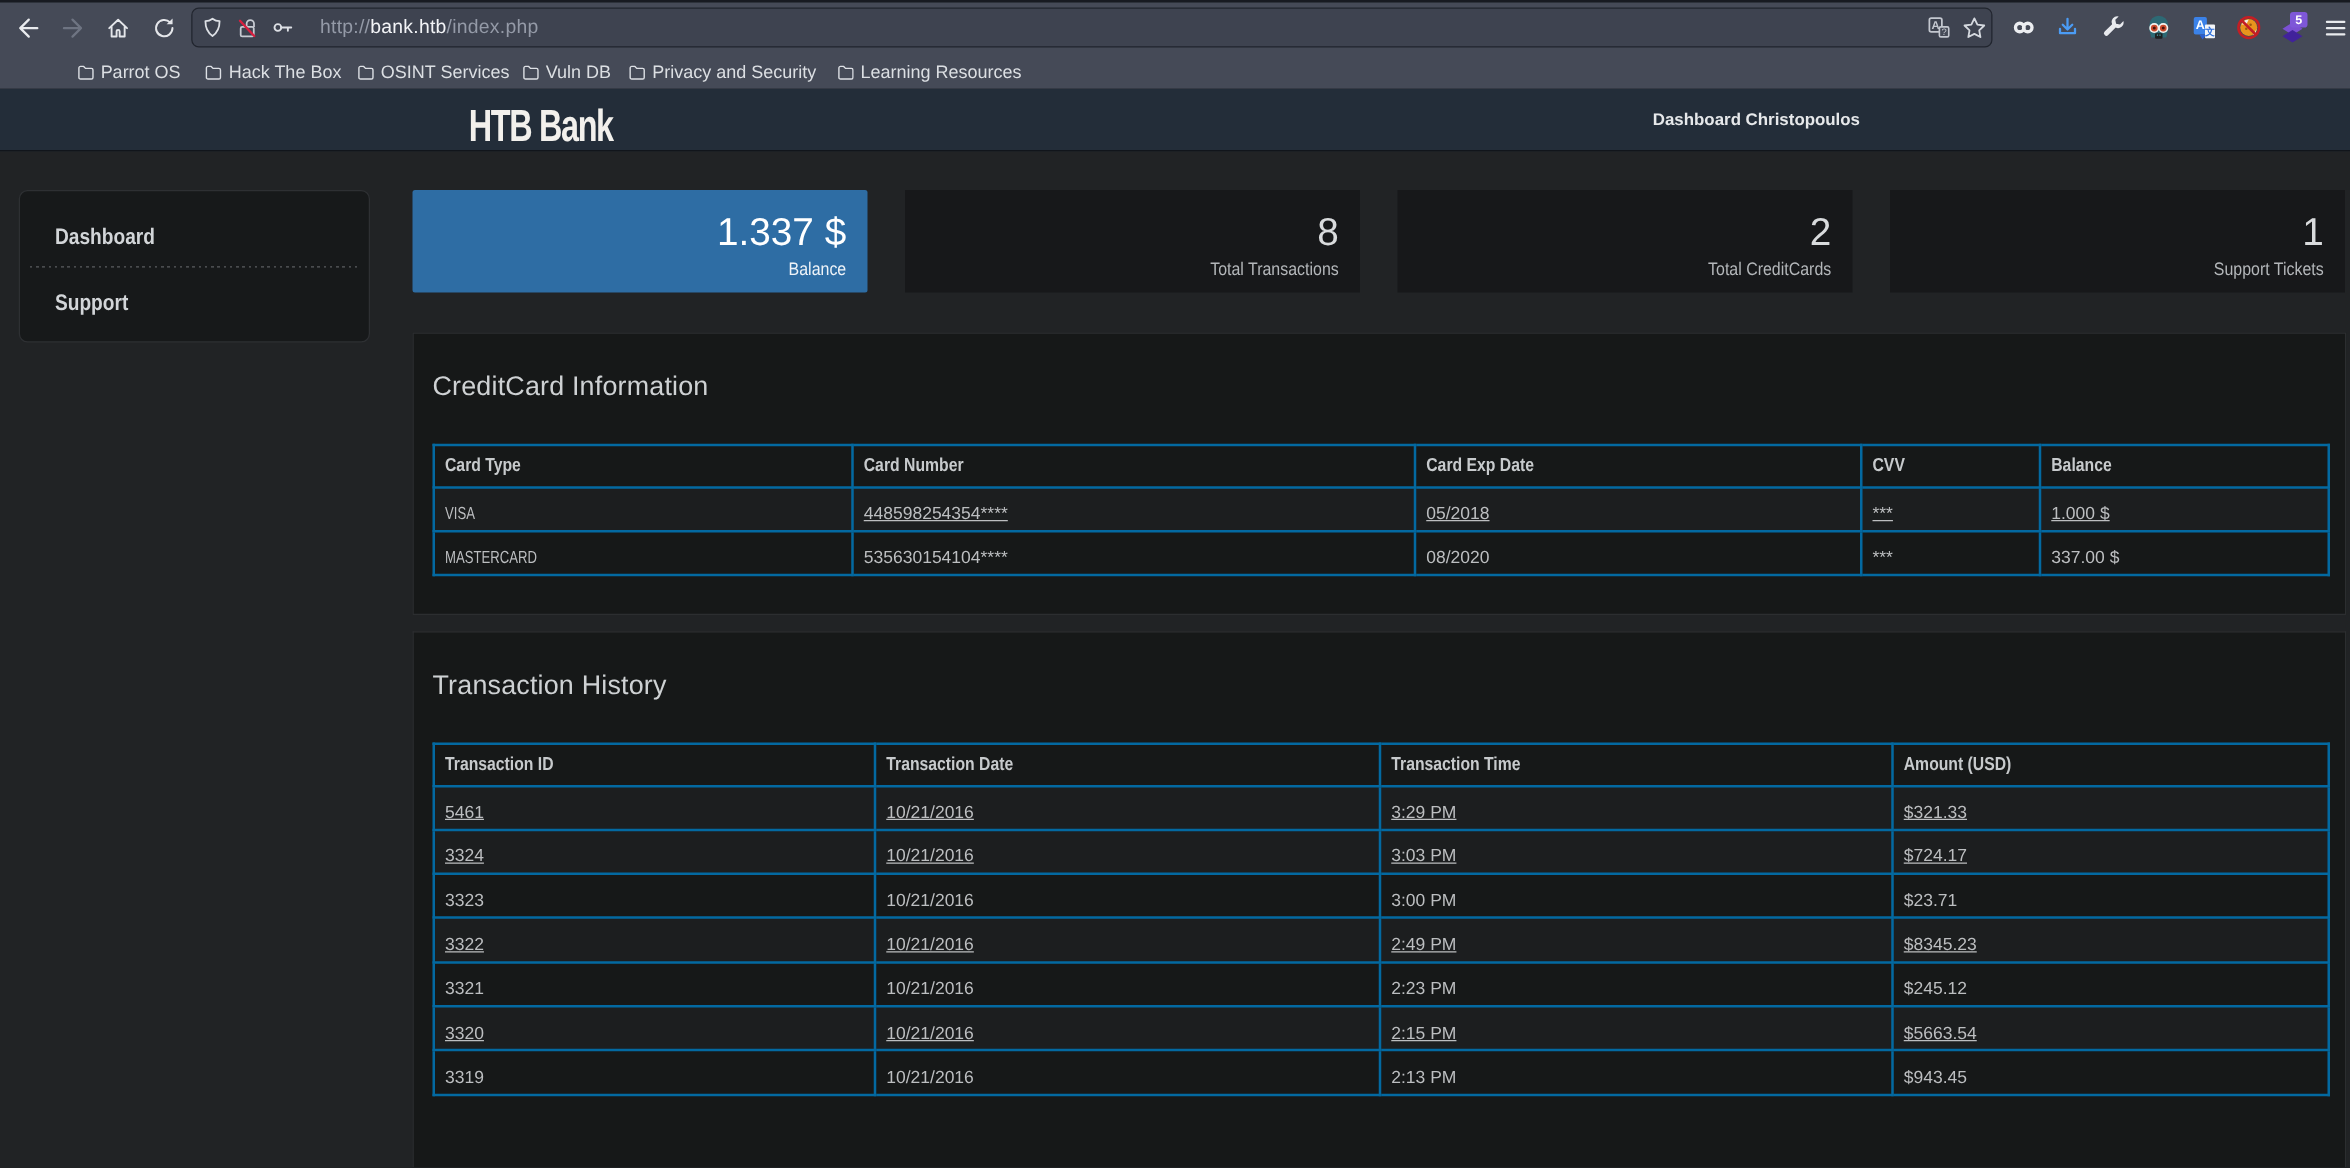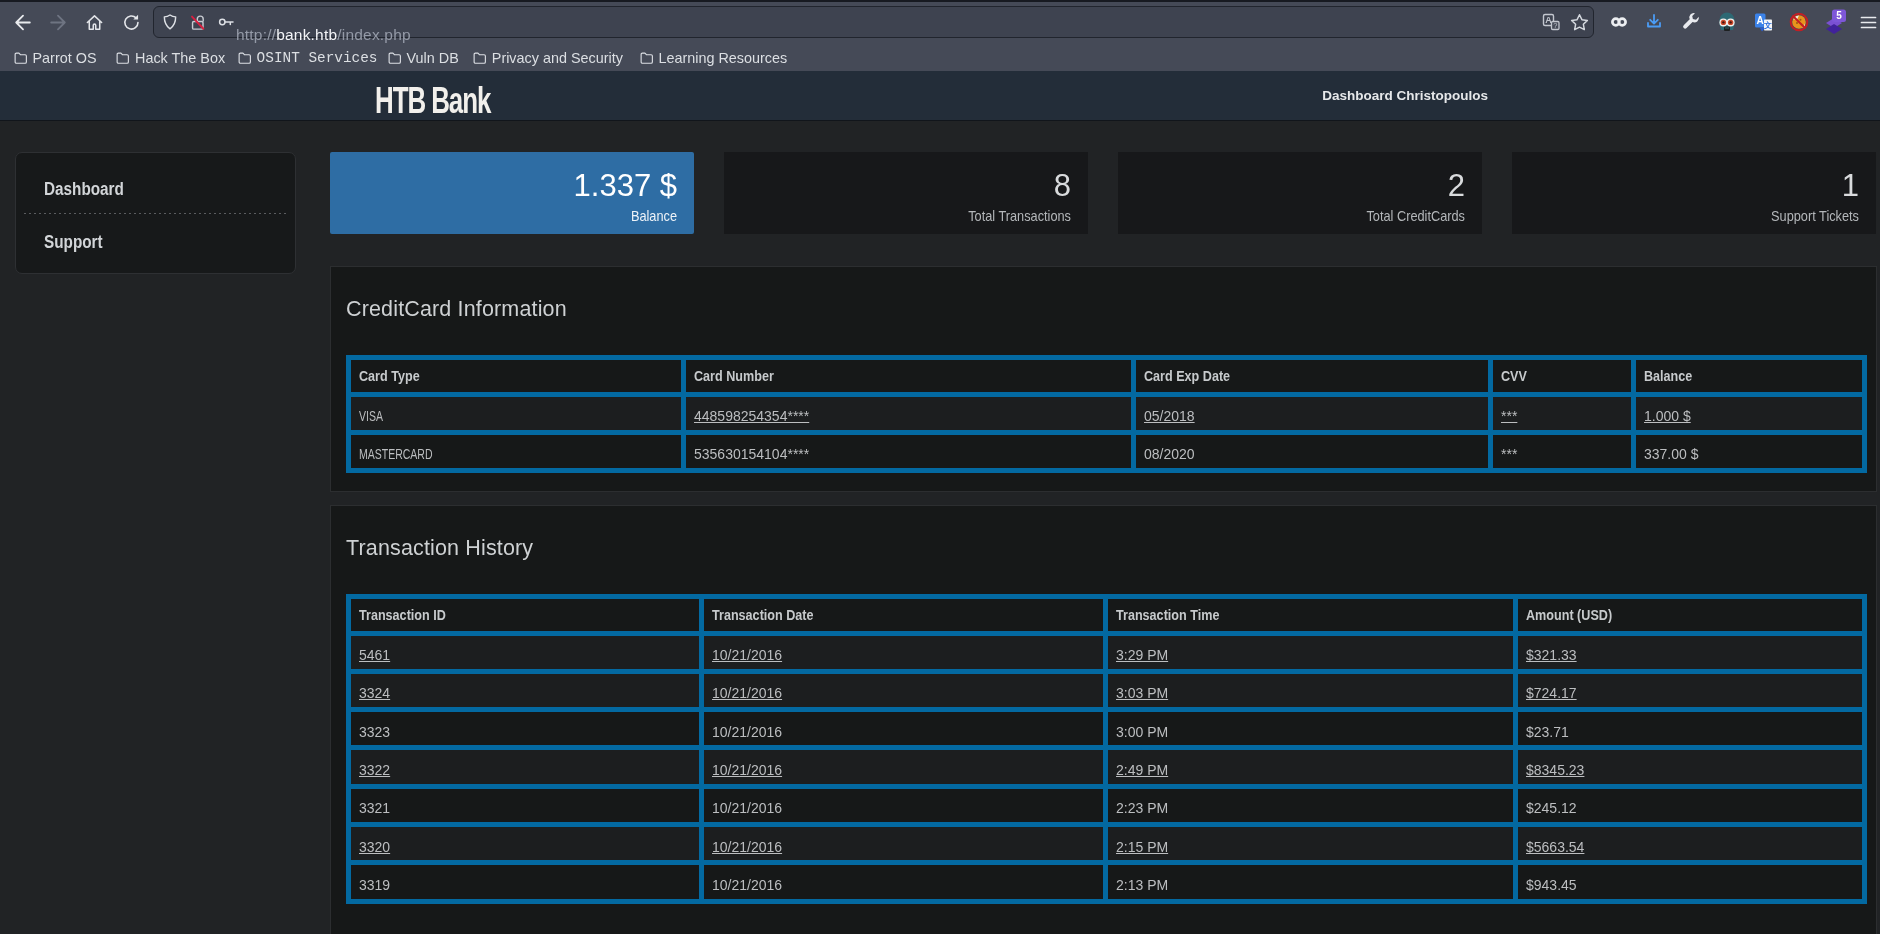--- a/index.html
+++ b/index.html
@@ -4,25 +4,25 @@
 <style>
   * { margin:0; padding:0; box-sizing:border-box; }
   html,body { width:1880px; height:934px; overflow:hidden; }
   body { font-family:"Liberation Sans", sans-serif; background:#212325; position:relative; }
   .abs { position:absolute; }
 
   
   #toolbar { left:0; top:0; width:1880px; height:44px; background:#454a57; border-top:2px solid #171a21; }
   #urlbar { left:153px; top:6px; width:1441px; height:32px; background:#3e4350; border:1px solid #21252e; border-radius:6px; }
   .tbicon { position:absolute; top:0; height:44px; display:flex; align-items:center; justify-content:center; }
-  #urltext { left:236px; top:0; height:44px; display:flex; align-items:flex-end; font-size:15.5px; color:#949aa7; letter-spacing:0.2px; }
+  #urltext { left:256px; top:0; height:44px; display:flex; align-items:center; font-size:15.5px; color:#949aa7; letter-spacing:0.2px; }
   #urltext b { color:#f3f4f7; font-weight:normal; }
 
   
-  #bookmarks { left:0; top:44px; width:1880px; height:27px; background:#454a57; display:flex; align-items:center; font-size:14.4px; color:#dcdfe3; }
+  #bookmarks { left:0; top:44px; width:1880px; height:27px; background:#454a57; display:flex; align-items:center; font-size:14.4px; color:#dcdfe3;padding-left:48px; }
   .bm { display:flex; align-items:center; }
   .bm svg { margin-right:5px; }
 
   
   #pagehead { left:0; top:71px; width:1880px; height:50px; background:#232d39; border-bottom:1px solid #11151b; }
   #brand { position:absolute; left:375px; top:12px; font-size:36px; line-height:36px; font-weight:bold; color:#f2f0ec; letter-spacing:-1.5px; transform:scaleX(0.72); transform-origin:left; }
   #username { position:absolute; right:392px; top:17px; font-size:13.5px; font-weight:bold; color:#e6e8ea; }
 
   
   #sidebar { left:15px; top:152px; width:281px; height:122px; background:#17191a; border:1px solid #2e3033; border-radius:7px; }
@@ -39,21 +39,21 @@
   #card2 { left:724px; }
   #card3 { left:1118px; }
   #card4 { left:1512px; }
 
   
   .panel { position:absolute; left:330px; width:1547px; background:#161818; border:1px solid #2c2e30; }
   #panel1 { top:266px; height:226px; }
   #panel2 { top:505px; height:429px; border-bottom:none; }
   .ptitle { margin:30.6px 0 0 15px; font-size:21.5px; line-height:23px; letter-spacing:0.15px; color:#ced1d3; font-weight:normal; }
   table { border-collapse:collapse; margin:34px 15px 0 15px; width:1516px; table-layout:fixed; font-size:14px; }
-  th, td { border:5px solid #0369a1; color:#bcbec0; text-align:left; font-weight:normal; vertical-align:top; }
+  th, td { border:2px solid #0369a1; color:#bcbec0; text-align:left; font-weight:normal; vertical-align:top; }
   th { color:#c7cacc; font-weight:bold; font-size:15px; padding:6px 8px; line-height:20px; } th span { display:inline-block; transform:scaleX(0.84); transform-origin:left center; white-space:nowrap; }
   td { padding:9.5px 8px 3.8px; line-height:20px; } td span.cond { display:inline-block; transform:scaleX(0.75); transform-origin:left center; }
   tr.odd td { background:#1c1e1f;text-decoration:underline; }
 </style>
 </head>
 <body>
 
 <div class="abs" id="toolbar"></div>
 <div class="abs" id="urlbar"></div>
 <div class="abs" id="urltext">
@@ -177,21 +177,21 @@
     </svg>
 </div>
 
 <div class="abs" id="bookmarks">
   <span class="bm" style="margin-left:14px;"><svg width="13.5" height="12" viewBox="0 0 18 16">
         <path d="M1.5 3.2A1.7 1.7 0 0 1 3.2 1.5h3.4l1.9 2.1h6.3a1.7 1.7 0 0 1 1.7 1.7v8a1.7 1.7 0 0 1-1.7 1.7H3.2a1.7 1.7 0 0 1-1.7-1.7Z" stroke="#dde0e5" stroke-width="1.5" fill="none" stroke-linejoin="round"></path>
       </svg>Parrot OS</span>
   <span class="bm" style="margin-left:20px;"><svg width="13.5" height="12" viewBox="0 0 18 16">
         <path d="M1.5 3.2A1.7 1.7 0 0 1 3.2 1.5h3.4l1.9 2.1h6.3a1.7 1.7 0 0 1 1.7 1.7v8a1.7 1.7 0 0 1-1.7 1.7H3.2a1.7 1.7 0 0 1-1.7-1.7Z" stroke="#dde0e5" stroke-width="1.5" fill="none" stroke-linejoin="round"></path>
       </svg>Hack The Box</span>
-  <span class="bm" style="margin-left:13px;font-family:Liberation Mono, monospace;"><svg width="13.5" height="12" viewBox="0 0 18 16">
+  <span class="bm" style="margin-left:13px;"><svg width="13.5" height="12" viewBox="0 0 18 16">
         <path d="M1.5 3.2A1.7 1.7 0 0 1 3.2 1.5h3.4l1.9 2.1h6.3a1.7 1.7 0 0 1 1.7 1.7v8a1.7 1.7 0 0 1-1.7 1.7H3.2a1.7 1.7 0 0 1-1.7-1.7Z" stroke="#dde0e5" stroke-width="1.5" fill="none" stroke-linejoin="round"></path>
       </svg>OSINT Services</span>
   <span class="bm" style="margin-left:10.5px;"><svg width="13.5" height="12" viewBox="0 0 18 16">
         <path d="M1.5 3.2A1.7 1.7 0 0 1 3.2 1.5h3.4l1.9 2.1h6.3a1.7 1.7 0 0 1 1.7 1.7v8a1.7 1.7 0 0 1-1.7 1.7H3.2a1.7 1.7 0 0 1-1.7-1.7Z" stroke="#dde0e5" stroke-width="1.5" fill="none" stroke-linejoin="round"></path>
       </svg>Vuln DB</span>
   <span class="bm" style="margin-left:14.5px;"><svg width="13.5" height="12" viewBox="0 0 18 16">
         <path d="M1.5 3.2A1.7 1.7 0 0 1 3.2 1.5h3.4l1.9 2.1h6.3a1.7 1.7 0 0 1 1.7 1.7v8a1.7 1.7 0 0 1-1.7 1.7H3.2a1.7 1.7 0 0 1-1.7-1.7Z" stroke="#dde0e5" stroke-width="1.5" fill="none" stroke-linejoin="round"></path>
       </svg>Privacy and Security</span>
   <span class="bm" style="margin-left:17px;"><svg width="13.5" height="12" viewBox="0 0 18 16">
         <path d="M1.5 3.2A1.7 1.7 0 0 1 3.2 1.5h3.4l1.9 2.1h6.3a1.7 1.7 0 0 1 1.7 1.7v8a1.7 1.7 0 0 1-1.7 1.7H3.2a1.7 1.7 0 0 1-1.7-1.7Z" stroke="#dde0e5" stroke-width="1.5" fill="none" stroke-linejoin="round"></path>

